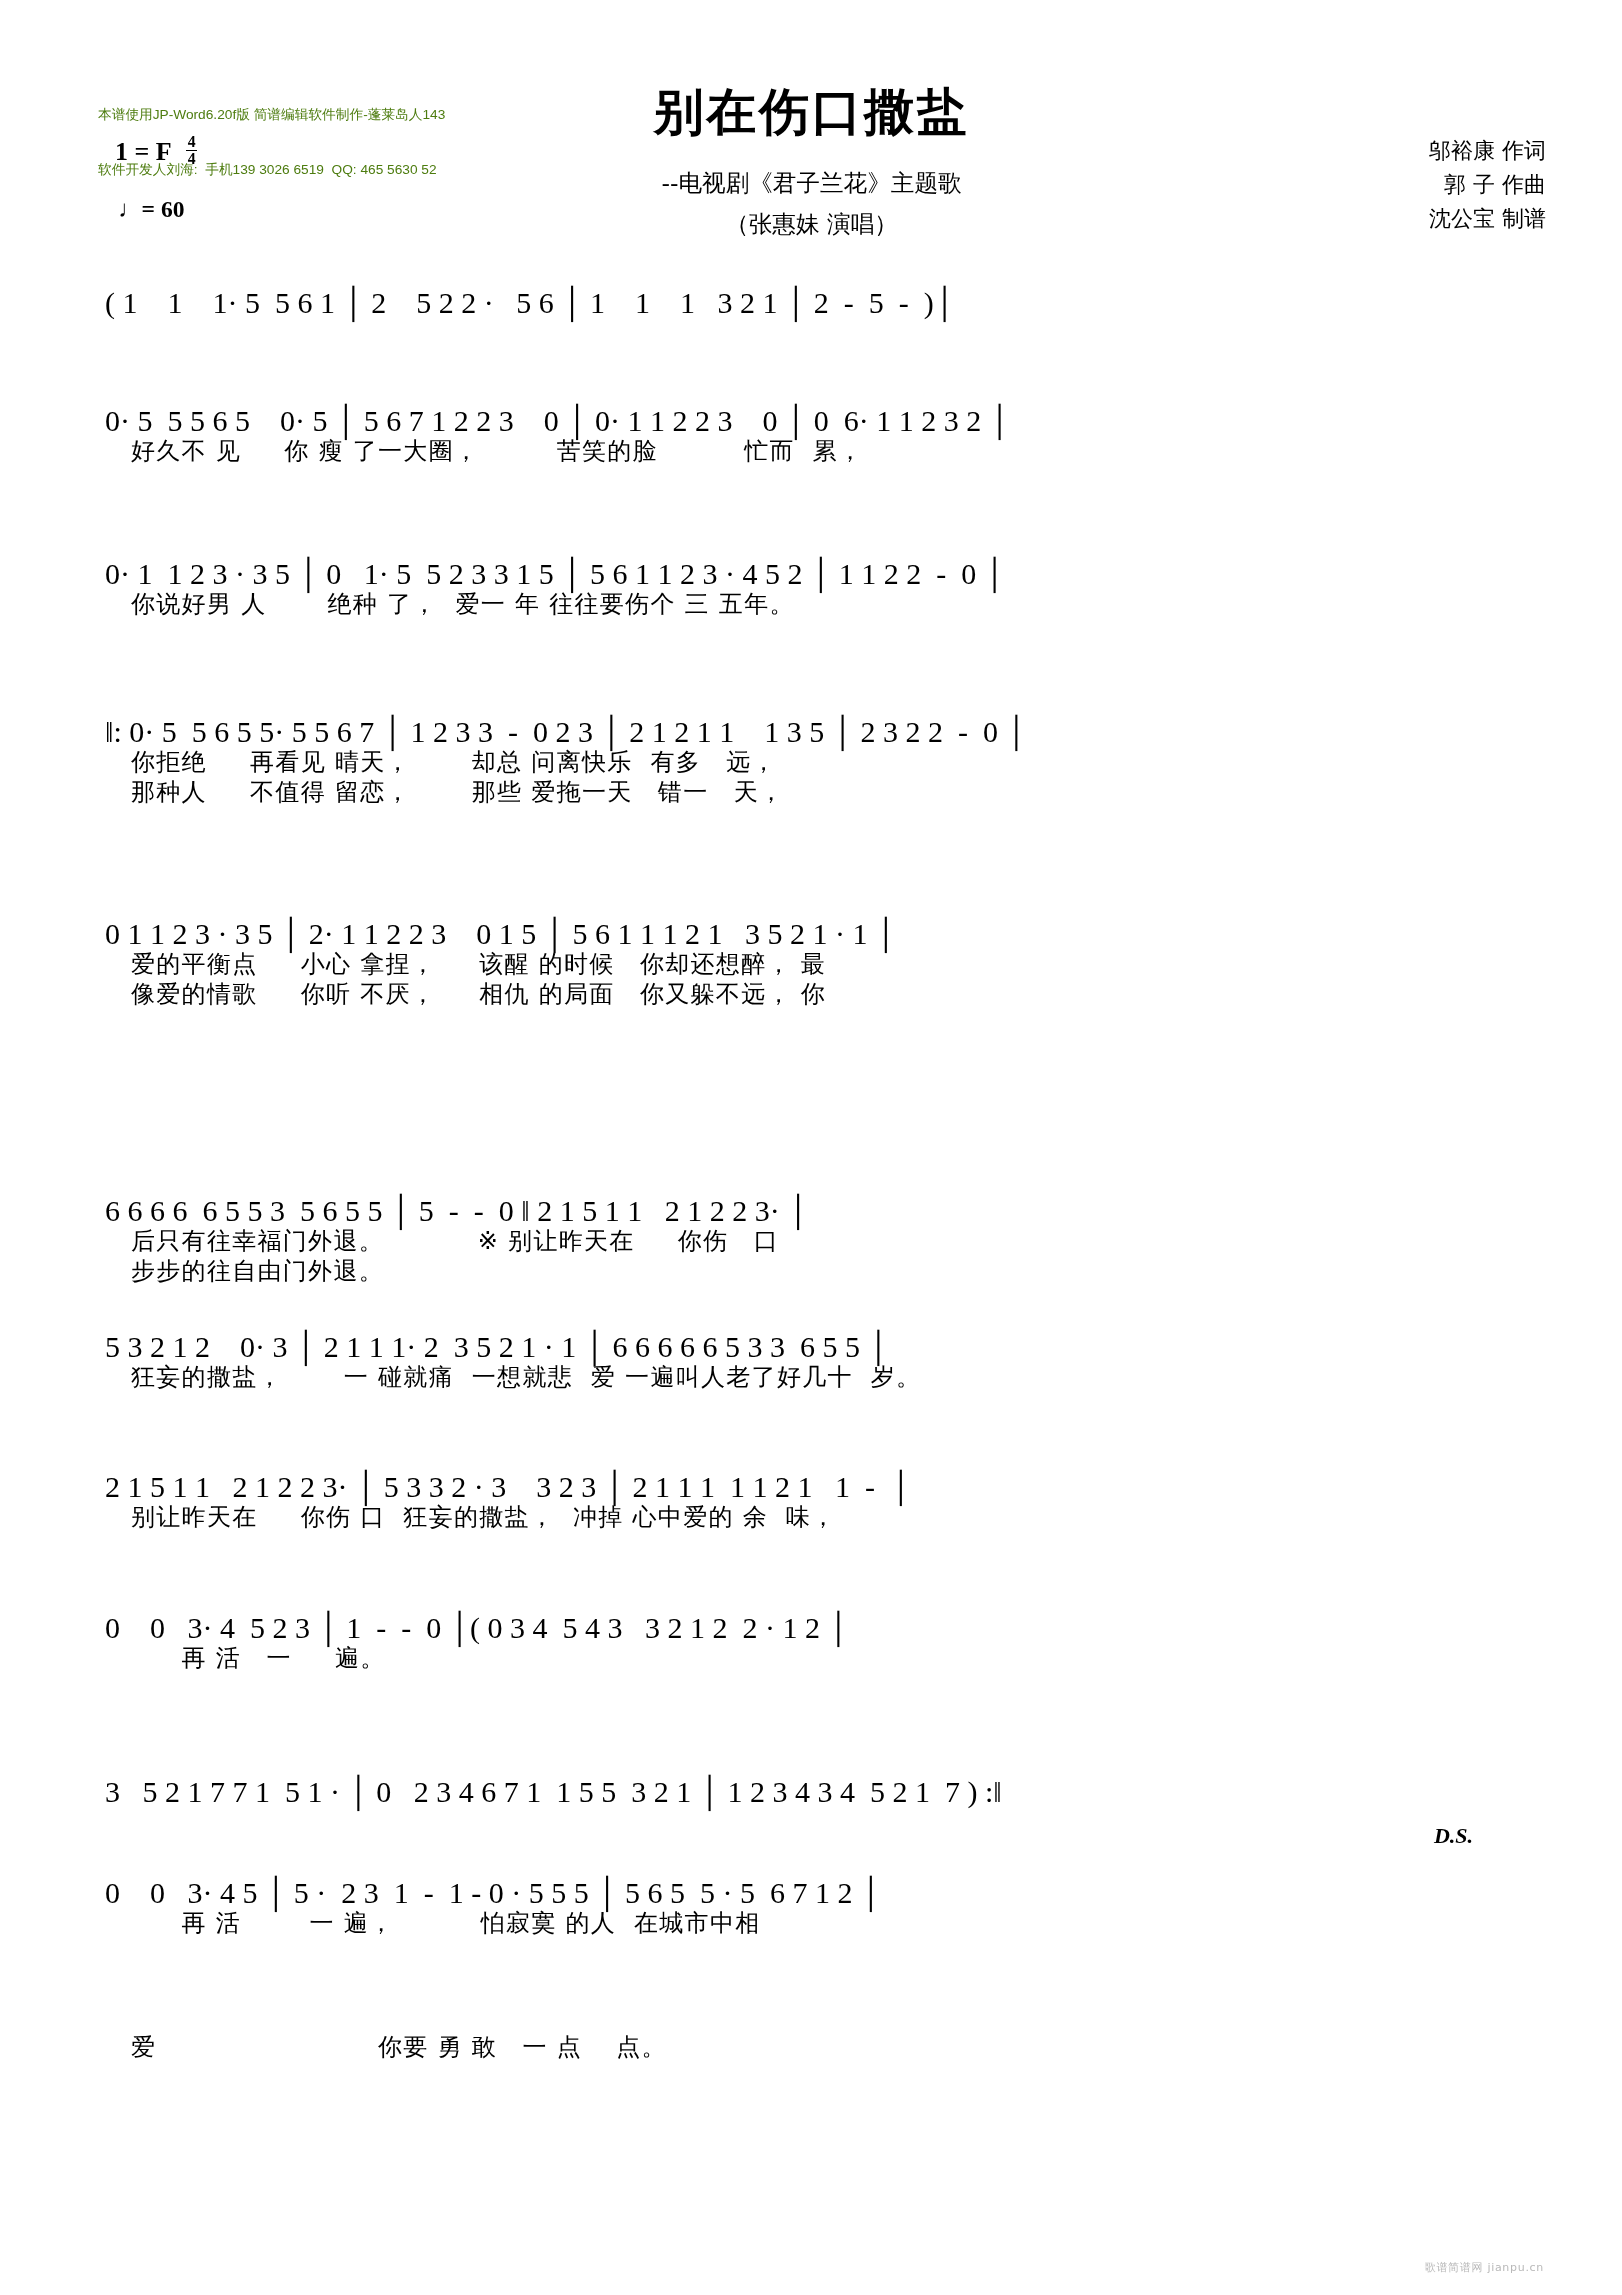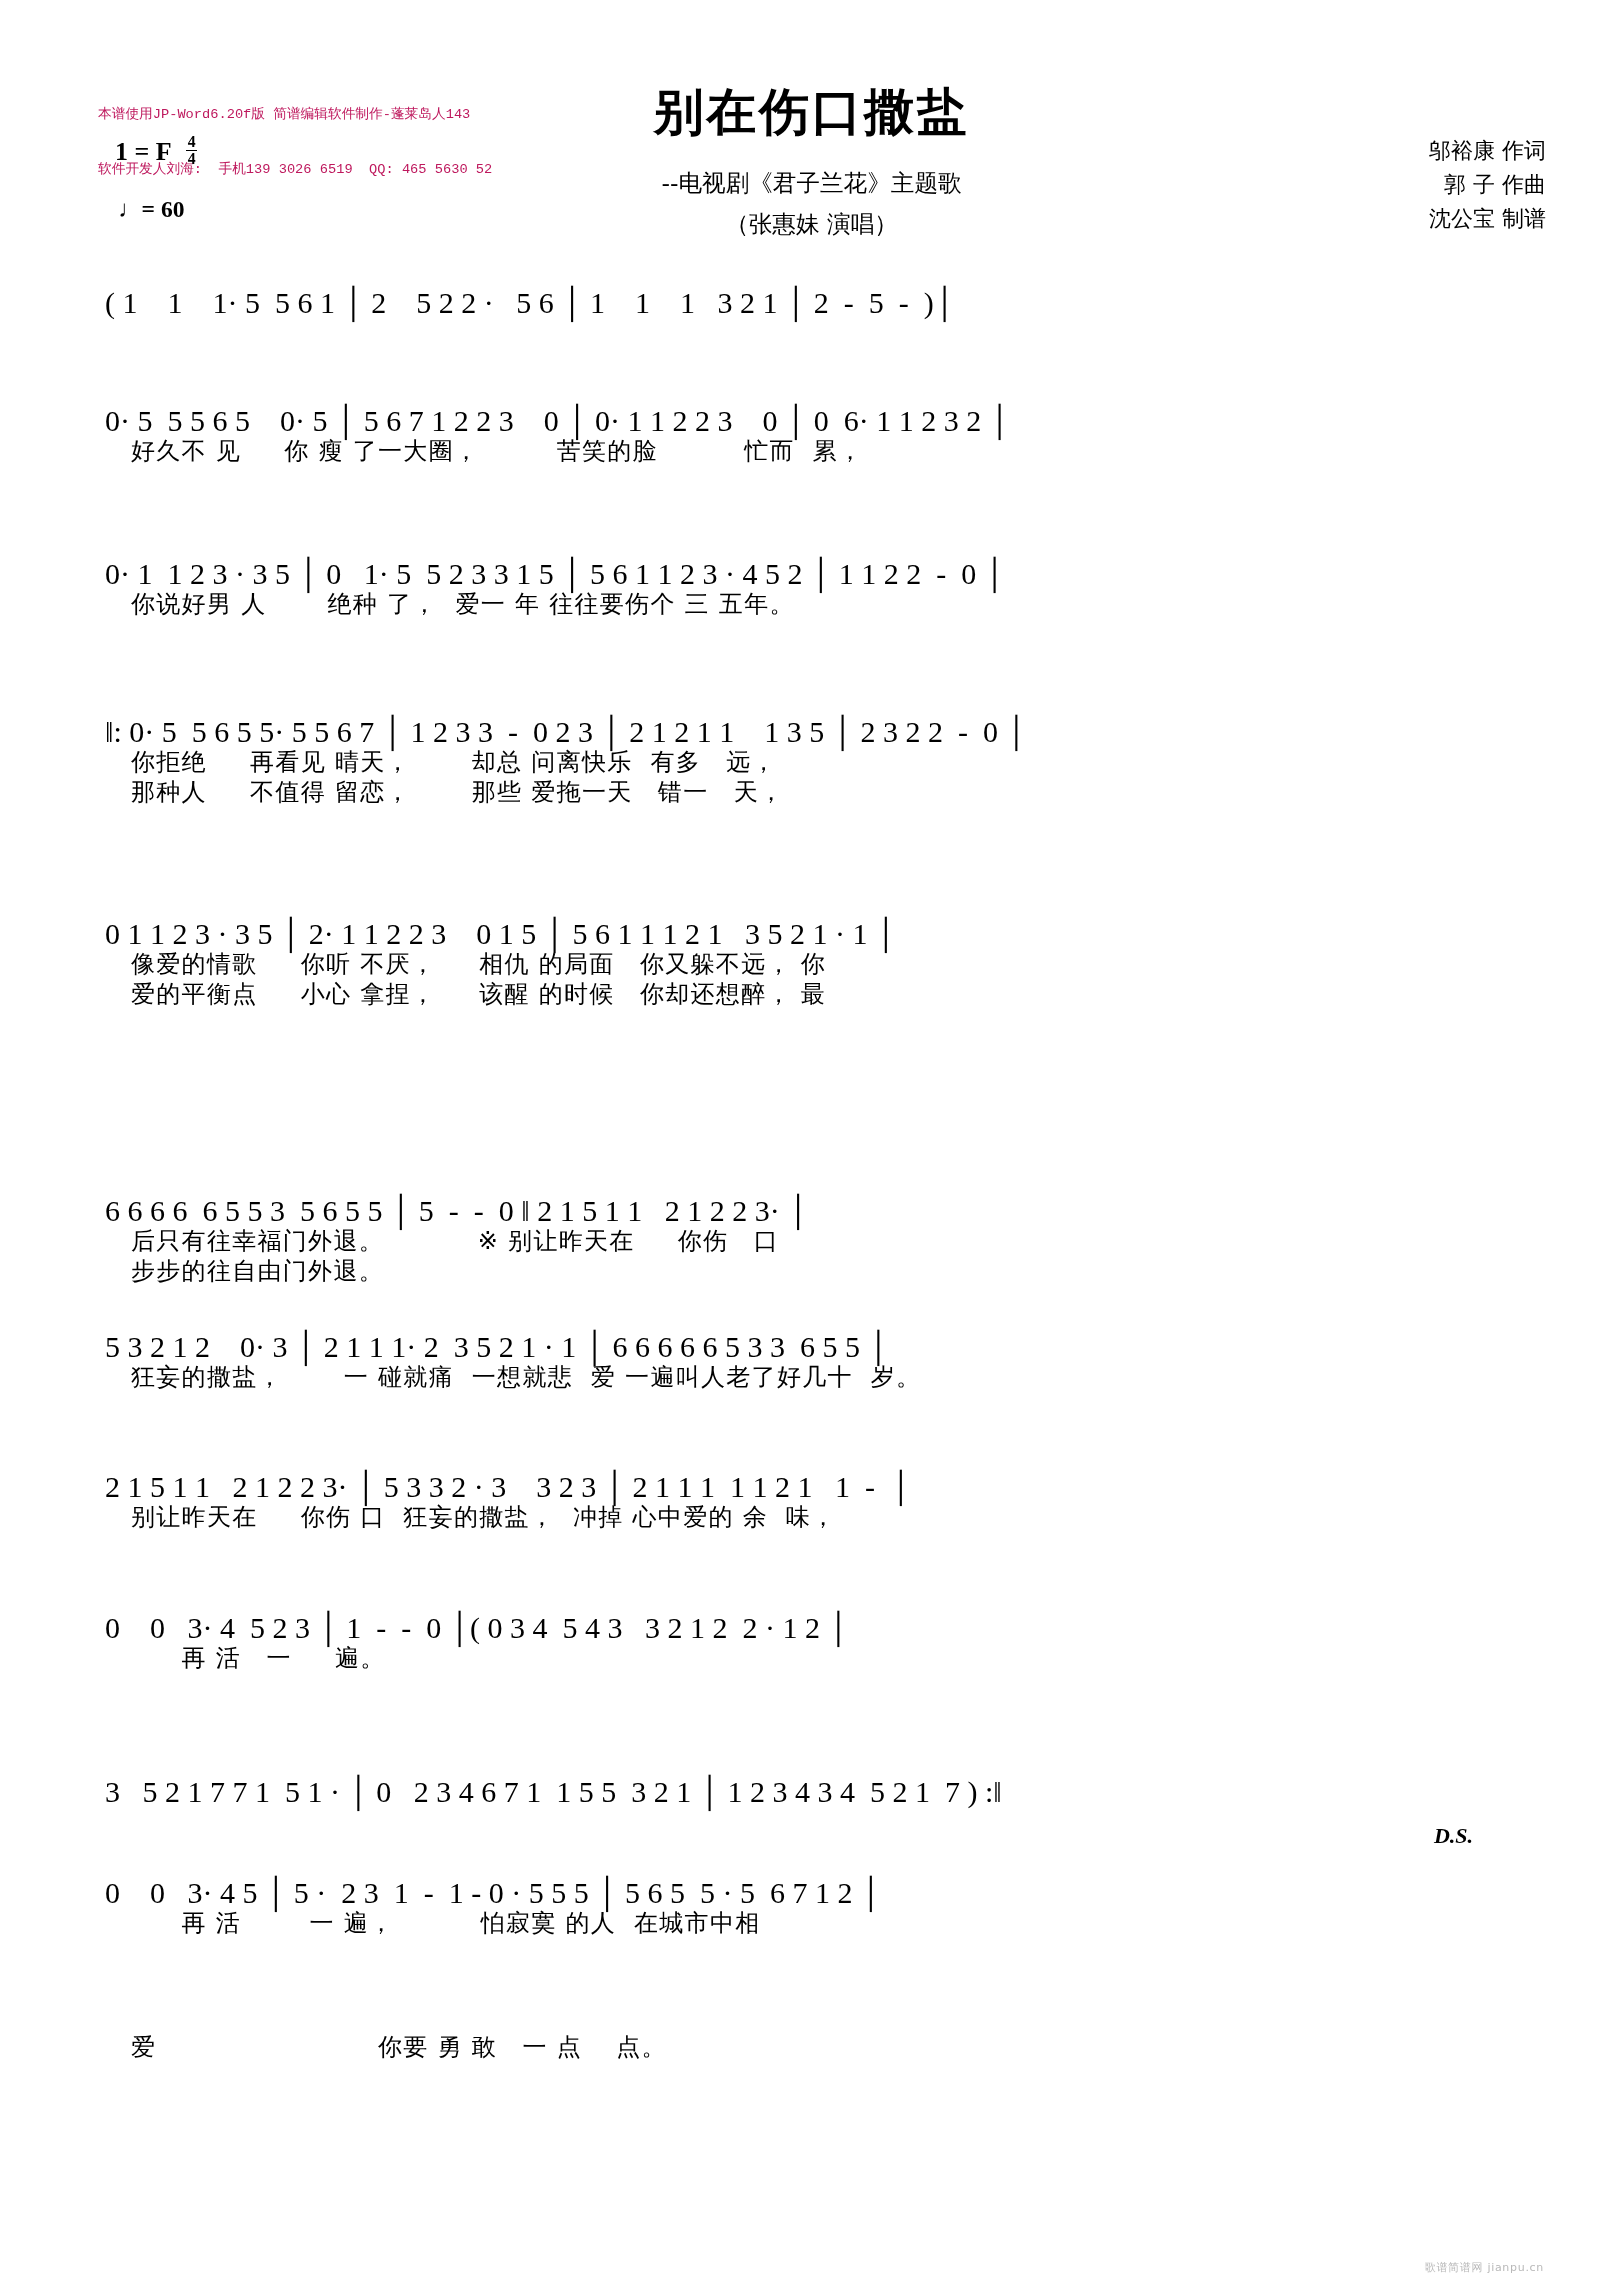--- a/index.html
+++ b/index.html
@@ -11,22 +11,22 @@
     overflow:hidden;
   }
   .page{
     position:absolute; left:0; top:0; width:1623px; height:2295px;
     padding:0; box-sizing:border-box;
   }
 
   
   .credit-block{
     position:absolute; left:98px; top:69px;
-    font-family:Liberation Mono, monospace;
-    font-size:13.7px; line-height:1.35; color:#be185d; white-space:pre;
+    font-family:Liberation Sans, sans-serif;
+    font-size:13.7px; line-height:1.35; color:#4d7c0f; white-space:pre;
   }
   .title{
     position:absolute; left:0; top:79px; width:1623px;
     text-align:center;
     font-family:"DejaVu Sans", sans-serif;
     font-weight:bold;
     font-size:50px;
     letter-spacing:2.6px;
   }
   .subtitle1{
@@ -139,22 +139,22 @@
   </div>
 
   <div class="system" style="top:717px;">
     <div class="notes">‖: 0· 5  5 6 5 5· 5 5 6 7 │ 1 2 3 3  -  0 2 3 │ 2 1 2 1 1    1 3 5 │ 2 3 2 2  -  0 │</div>
     <div class="lyric">你拒绝　  再看见 晴天，　    却总 问离快乐  有多　远，</div>
     <div class="lyric lyric2">那种人　  不值得 留恋，　    那些 爱拖一天　错一　天，</div>
   </div>
 
   <div class="system" style="top:919px;">
     <div class="notes">0 1 1 2 3 · 3 5 │ 2· 1 1 2 2 3    0 1 5 │ 5 6 1 1 1 2 1   3 5 2 1 · 1 │</div>
+    <div class="lyric">爱的平衡点　  小心 拿捏，　  该醒 的时候　你却还想醉， 最</div>
     <div class="lyric lyric2">像爱的情歌　  你听 不厌，　  相仇 的局面　你又躲不远， 你</div>
-    <div class="lyric">爱的平衡点　  小心 拿捏，　  该醒 的时候　你却还想醉， 最</div>
   </div>
 
   <div class="system" style="top:1196px;">
     <div class="notes">6 6 6 6  6 5 5 3  5 6 5 5 │ 5  -  -  0 ‖ 2 1 5 1 1   2 1 2 2 3· │</div>
     <div class="lyric">后只有往幸福门外退。　　　  ※ 别让昨天在　  你伤　口</div>
     <div class="lyric lyric2">步步的往自由门外退。</div>
   </div>
 
   <div class="system" style="top:1332px;">
     <div class="notes">5 3 2 1 2    0· 3 │ 2 1 1 1· 2  3 5 2 1 · 1 │ 6 6 6 6 6 5 3 3  6 5 5 │</div>

